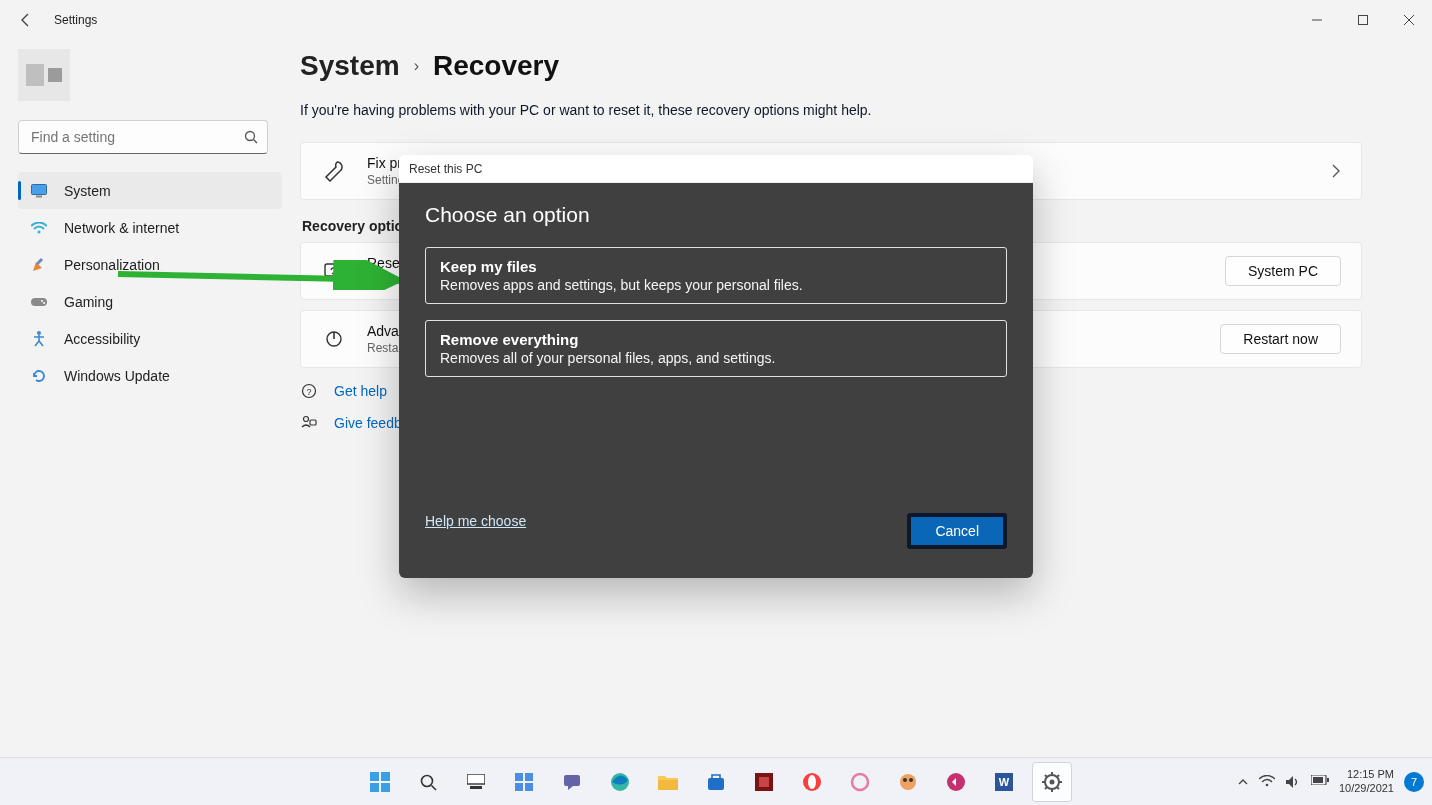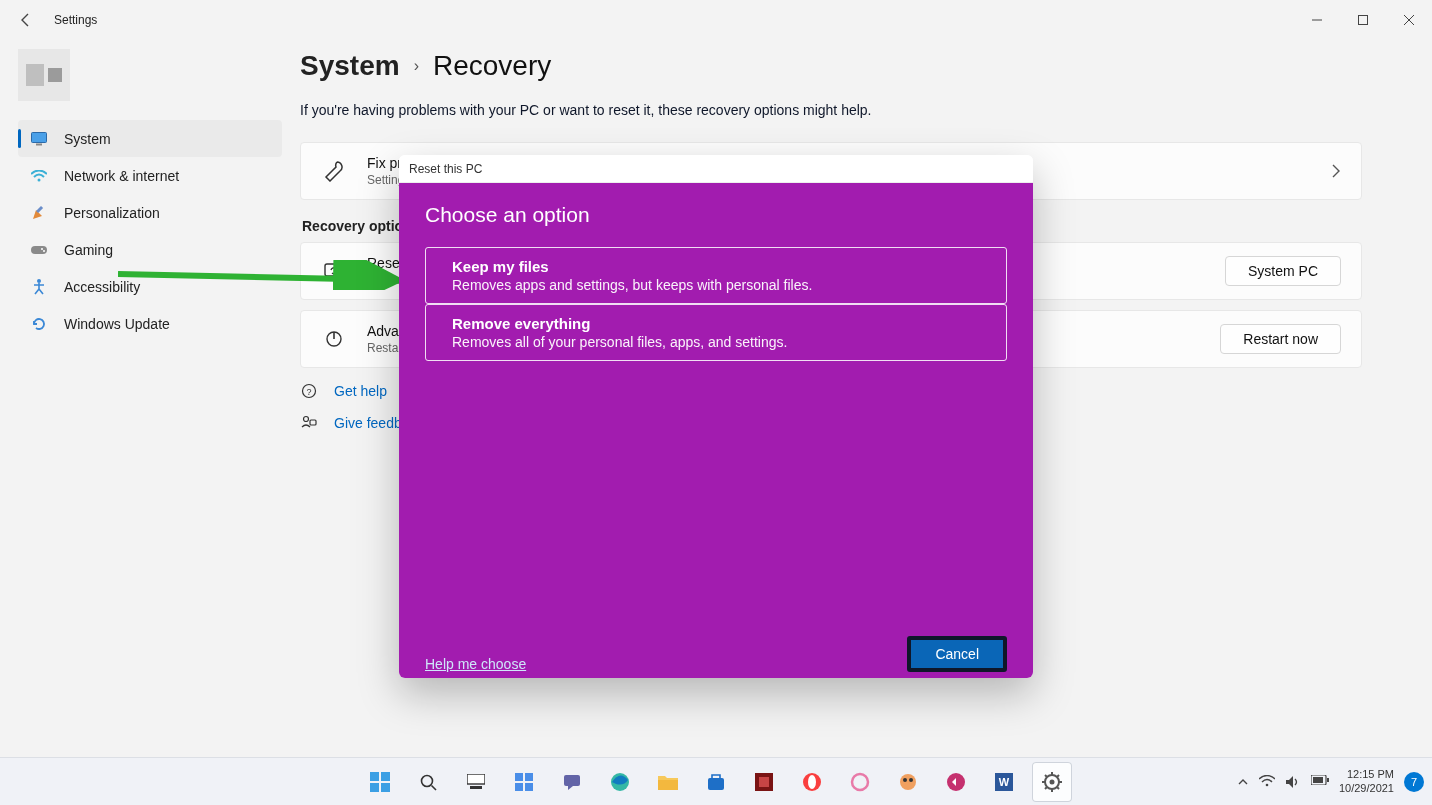--- a/index.html
+++ b/index.html
@@ -31,21 +31,21 @@
   
   .nav-item { display:flex; align-items:center; gap:16px; height:37px; padding:0 12px; border-radius:4px; font-size:14px; color:#222; position:relative; cursor:pointer; }
   .nav-item.active { background:#eaeaea; }
   .nav-item.active::before { content:""; position:absolute; left:0; top:9px; bottom:9px; width:3px; background:#0067c0; border-radius:2px; }
   .nav-item .ni-icon { width:18px; height:18px; display:flex; align-items:center; justify-content:center; font-size:14px; }
 
   
   .crumb { display:flex; align-items:center; gap:14px; margin-bottom:20px; }
   .crumb .c1 { font-size:28px; font-weight:600; color:#222; cursor:pointer; }
   .crumb .csep { font-size:16px; color:#555; }
-  .crumb .c2 { font-size:28px; font-weight:400; color:#111; }
+  .crumb .c2 { font-size:28px; font-weight:700; color:#111; }
   .lead { font-size:14px; color:#0f172a; margin-bottom:24px; }
 
   
   .card { background:#fcfcfc; border:1px solid #e7e7e7; border-radius:4px; display:flex; align-items:center; padding:12px 20px; margin-bottom:10px; }
   .card .cicon { width:26px; height:26px; color:#333; display:flex; align-items:center; justify-content:center; margin-right:20px; }
   .card .ctitle { font-size:14px; color:#111; }
   .card .csub { font-size:12px; color:#666; margin-top:2px; }
   .card .spacer { flex:1; }
   .card .chevron { color:#555; }
   .card .btn { background:#fefefe; border:1px solid #d6d6d6; border-radius:4px; padding:6px 22px; font-size:14px; color:#111; cursor:pointer; }
@@ -53,26 +53,26 @@
   .section-title { font-size:14px; font-weight:600; color:#222; margin:18px 0 8px 2px; }
 
   
   .helprow { display:flex; align-items:center; gap:16px; margin-top:14px; font-size:14px; }
   .helprow .hicon { width:18px; height:18px; color:#333; display:flex; align-items:center; justify-content:center; }
   .helprow a { color:#0067c0; text-decoration:none; cursor:pointer; }
 
   
   .dialog-wrap { position:absolute; left:399px; top:155px; width:634px; background:#fff; border-radius:6px; box-shadow:0 16px 40px rgba(0,0,0,0.25); overflow:hidden; }
   .dialog-title { height:28px; display:flex; align-items:center; padding:0 10px; font-size:12px; color:#333; background:#fff; border-bottom:1px solid #eee; }
-  .dialog-body { background:#a21caf; padding:20px 26px 24px 26px; color:#fff; height:495px; position:relative; }
+  .dialog-body { background:#404040; padding:20px 26px 24px 26px; color:#fff; height:395px; position:relative; }
   .dialog-head { font-size:21px; font-weight:400; margin-bottom:20px; }
-  .option { border:1px solid rgba(255,255,255,0.85); border-radius:3px; padding:10px 26px; cursor:pointer; }
+  .option { border:1px solid rgba(255,255,255,0.85); border-radius:3px; padding:10px 14px; margin-bottom:16px; cursor:pointer; }
   .option .ot { font-size:15px; font-weight:600; }
   .option .od { font-size:14px; font-weight:400; opacity:0.95; margin-top:2px; }
-  .dialog-foot { position:absolute; left:26px; right:26px; bottom:6px; display:flex; align-items:flex-end; }
+  .dialog-foot { position:absolute; left:26px; right:26px; bottom:29px; display:flex; align-items:flex-start; }
   .helplink { color:#cfe6f9; font-size:14px; text-decoration:underline; cursor:pointer; }
   .cancel { margin-left:auto; background:#0a66b7; color:#fff; border:4px solid #0f172a; border-radius:3px; padding:6px 24px; font-size:14px; cursor:pointer; }
 
   
   .arrow { position:absolute; left:118px; top:260px; width:290px; height:30px; pointer-events:none; }
 
   
   .taskbar { position:absolute; left:0; right:0; bottom:0; height:48px; background:#f0f2f7; border-top:1px solid #dcdfe5; display:flex; align-items:center; }
   .tb-center { position:absolute; left:50%; transform:translateX(-50%); display:flex; gap:8px; }
   .tb-item { width:40px; height:40px; border-radius:4px; display:flex; align-items:center; justify-content:center; font-size:18px; cursor:pointer; }
@@ -117,20 +117,29 @@
 <div class="app">
 
   <div class="sidebar">
     <div class="account">
       <div class="avatar">
         <div class="sq"></div>
           <div class="sq small"></div>
       </div>
     </div>
 
+    <div class="search">
+      <input type="text" placeholder="Find a setting" style="">
+      <span class="icon">
+        <svg width="14" height="14" viewBox="0 0 14 14">
+            <circle cx="6" cy="6" r="4.5" stroke="#555" fill="none" stroke-width="1.3"></circle>
+            <path d="M9.5 9.5 L13 13" stroke="#555" stroke-width="1.3"></path>
+          </svg>
+      </span>
+    </div>
 
     <div class="nav-item active">
       <span class="ni-icon">
         <svg width="16" height="14" viewBox="0 0 16 14">
             <rect x="0.5" y="0.5" width="15" height="10" rx="1" fill="#4aa0e8" stroke="#2c6aa8"></rect>
             <rect x="5" y="11.5" width="6" height="2" fill="#888"></rect>
           </svg>
       </span>
       <span>System</span>
     </div>
@@ -271,21 +280,21 @@
     </defs>
   <line x1="0" y1="14" x2="275" y2="20" stroke="#2eb233" stroke-width="6" marker-end="url(#ah)"></line>
 </svg>
 
 <div class="dialog-wrap">
   <div class="dialog-title">Reset this PC</div>
   <div class="dialog-body">
     <div class="dialog-head">Choose an option</div>
     <div class="option">
       <div class="ot">Keep my files</div>
-      <div class="od">Removes apps and settings, but keeps with personal files.</div>
+      <div class="od">Removes apps and settings, but keeps your personal files.</div>
     </div>
     <div class="option">
       <div class="ot">Remove everything</div>
       <div class="od">Removes all of your personal files, apps, and settings.</div>
     </div>
     <div class="dialog-foot">
       <a class="helplink">Help me choose</a>
       <button class="cancel">Cancel</button>
     </div>
   </div>

